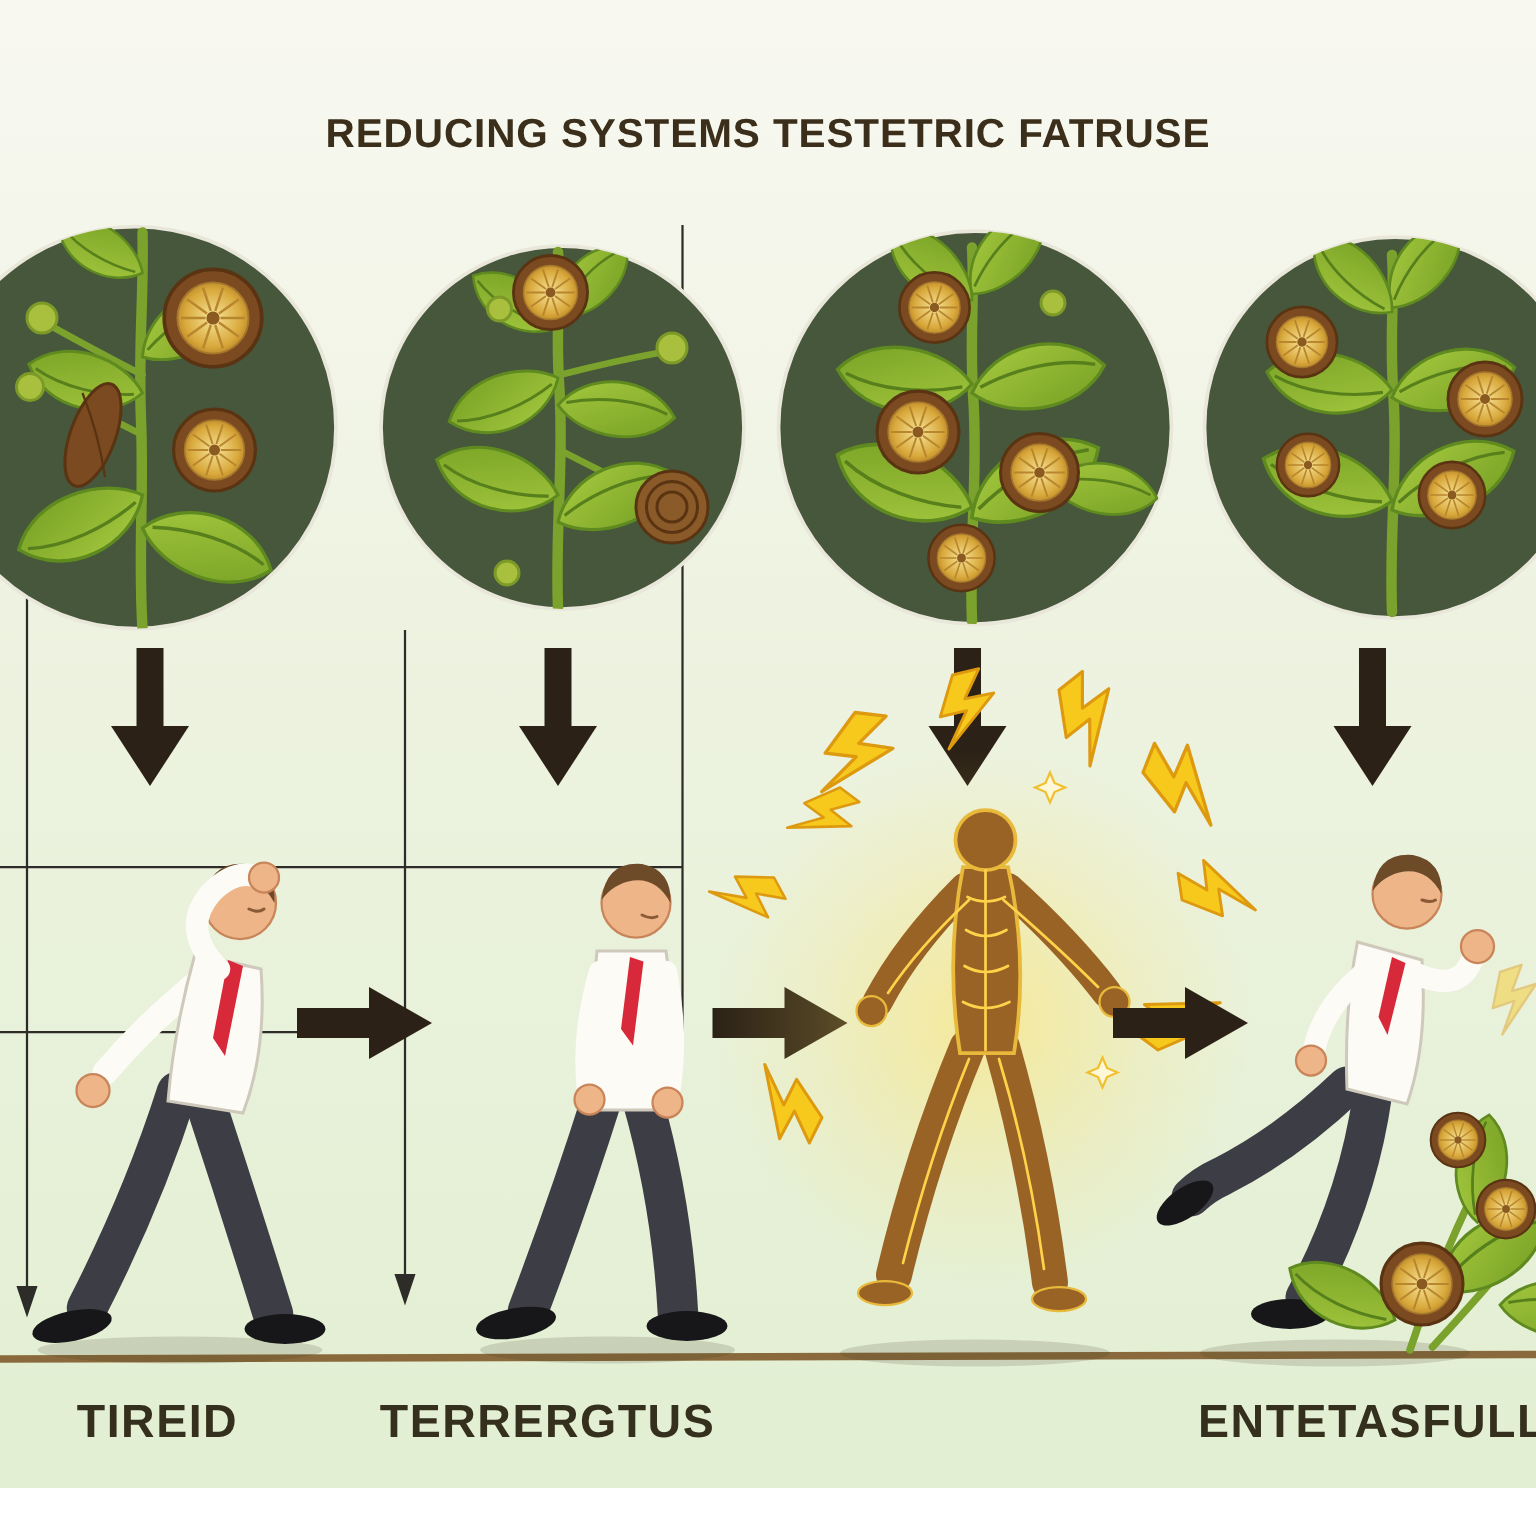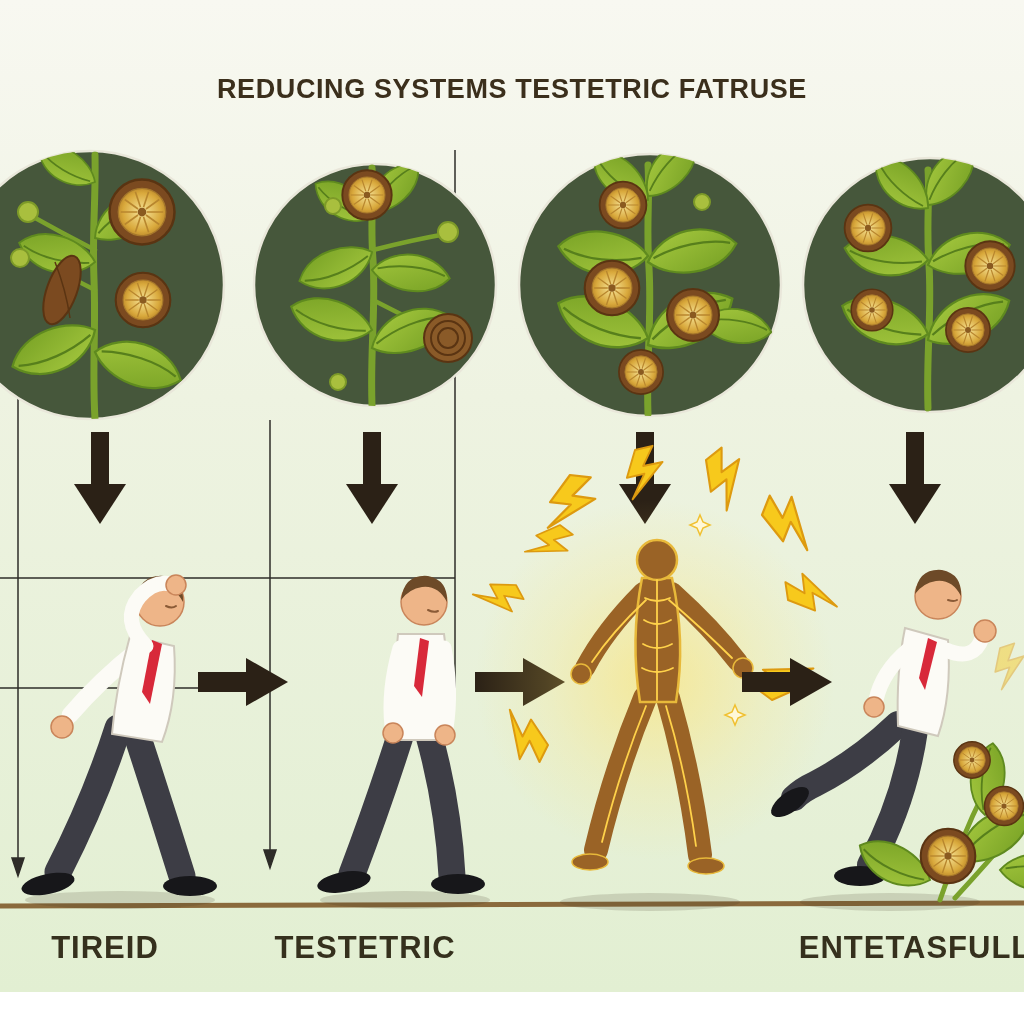--- a/index.html
+++ b/index.html
@@ -295,16 +295,16 @@
     <use href="#leaf" transform="translate(1000,870) rotate(10) scale(1.3)"></use>
     <use href="#nut" transform="translate(972,760) scale(0.7)"></use>
     <use href="#nut" transform="translate(1004,806) scale(0.75)"></use>
     <use href="#nut" transform="translate(948,856) scale(1.05)"></use>
   </g>
 </svg>
 
 <div class="title">REDUCING SYSTEMS TESTETRIC FATRUSE</div>
 
 <div class="stage-label" style="left:105px">TIREID</div>
-<div class="stage-label" style="left:365px">TESTETRIC</div>
+<div class="stage-label" style="left:365px">TERRERGTUS</div>
 <div class="stage-label" style="left:915px">ENTETASFULL</div>
 
 </div>
 
 </body></html>

